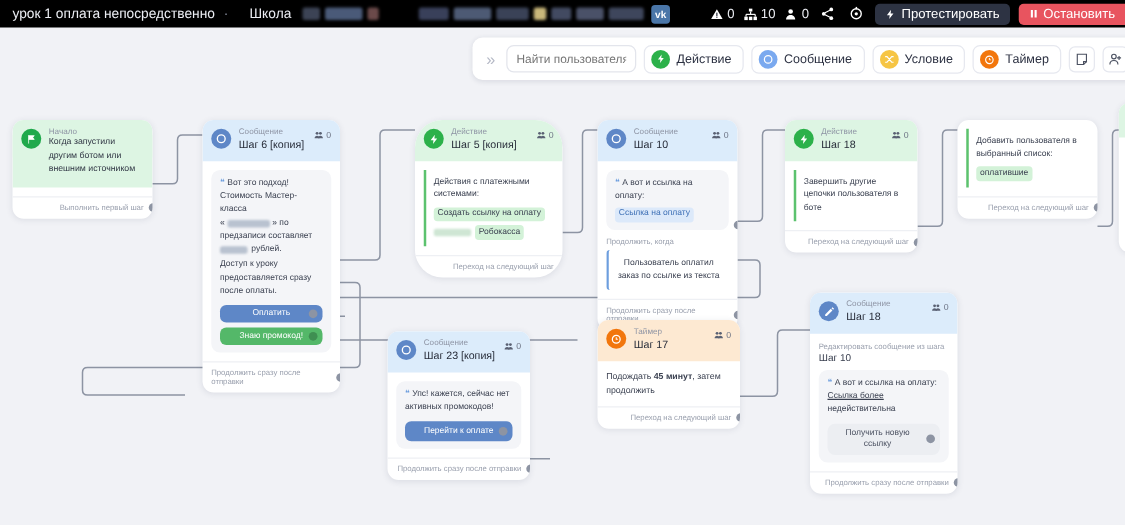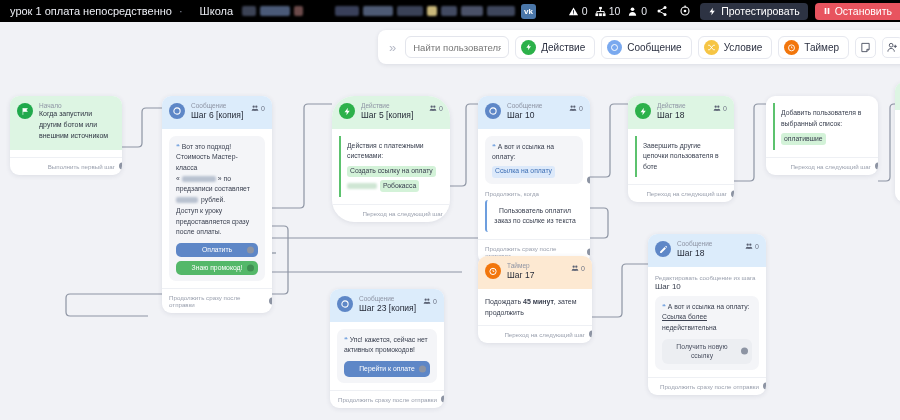--- a/index.html
+++ b/index.html
@@ -494,21 +494,21 @@
     <div class="nfoot">
       <span>Переход на следующий шаг</span>
       <span class="fknob"></span>
     </div>
   </div>
 
   <div class="node" style="left:895px; top:60px; width:30px; height:120px;">
     <div class="nhead green" style="height:28px"></div>
   </div>
 
-  <div class="node" style="left:310px; top:267px; width:114px;margin-left:20px;">
+  <div class="node" style="left:310px; top:243px; width:114px;">
     <div class="nhead blue">
       <span class="navat" style="background:#5e87c7">
         <svg width="10" height="10" viewBox="0 0 24 24">
             <circle cx="12" cy="12" r="7.5" fill="none" stroke="#fff" stroke-width="2.6"></circle>
           </svg>
       </span>
       <span class="ntxt">
         <span class="ntype" style="display:block">Сообщение</span>
         <span class="nname" style="display:block">Шаг 23 [копия]</span>
       </span>

